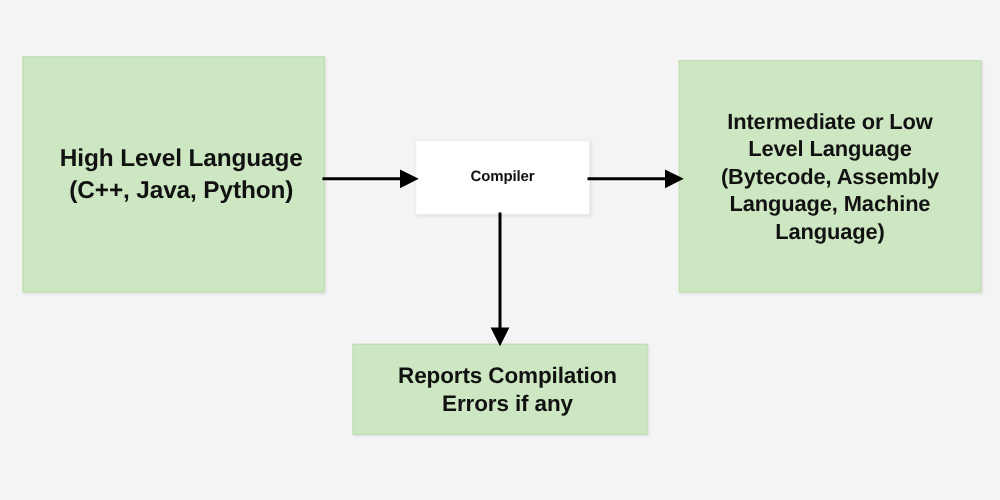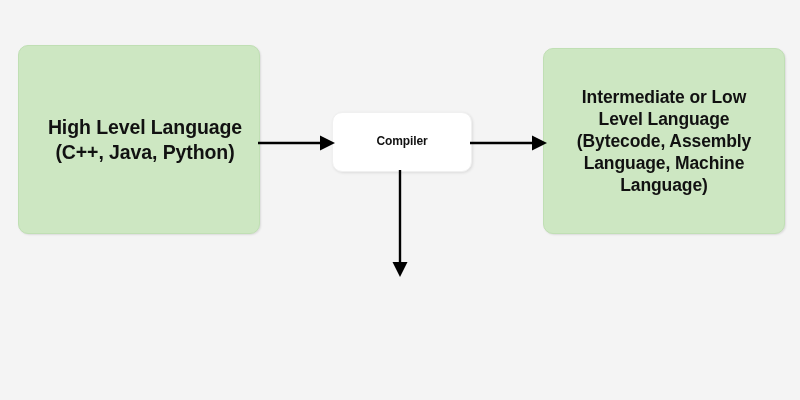--- a/index.html
+++ b/index.html
@@ -18,21 +18,21 @@
     width: 800px;
     height: 400px;
   }
   .node {
     position: absolute;
     box-sizing: border-box;
     display: flex;
     align-items: center;
     justify-content: center;
     text-align: center;
-    border-radius: 10px;
+    border-radius: 0;
     color: #111111;
     font-weight: bold;
     line-height: 1.26;
     letter-spacing: -0.1px;
     white-space: pre-line;
   }
   .node-green {
     background: #cde7c2;
     border: 1px solid #c0dfb4;
     box-shadow: 1px 1px 2px rgba(0,0,0,0.10);
@@ -114,20 +114,22 @@
 (C++, Java, Python)</div>
 
   <div class="node node-white" id="node-compiler">Compiler</div>
 
   <div class="node node-green" id="node-intermediate-language">Intermediate or Low
 Level Language
 (Bytecode, Assembly
 Language, Machine
 Language)</div>
 
+  <div class="node node-green" id="node-reports-errors">Reports Compilation
+Errors if any</div>
 
   <svg class="connector" id="arrow-source-to-compiler" viewBox="0 0 78 24">
     <line x1="0" y1="12" x2="64" y2="12"></line>
     <polygon points="62,4.5 77,12 62,19.5"></polygon>
   </svg>
 
   <svg class="connector" id="arrow-compiler-to-output" viewBox="0 0 78 24">
     <line x1="0" y1="12" x2="64" y2="12"></line>
     <polygon points="62,4.5 77,12 62,19.5"></polygon>
   </svg>

